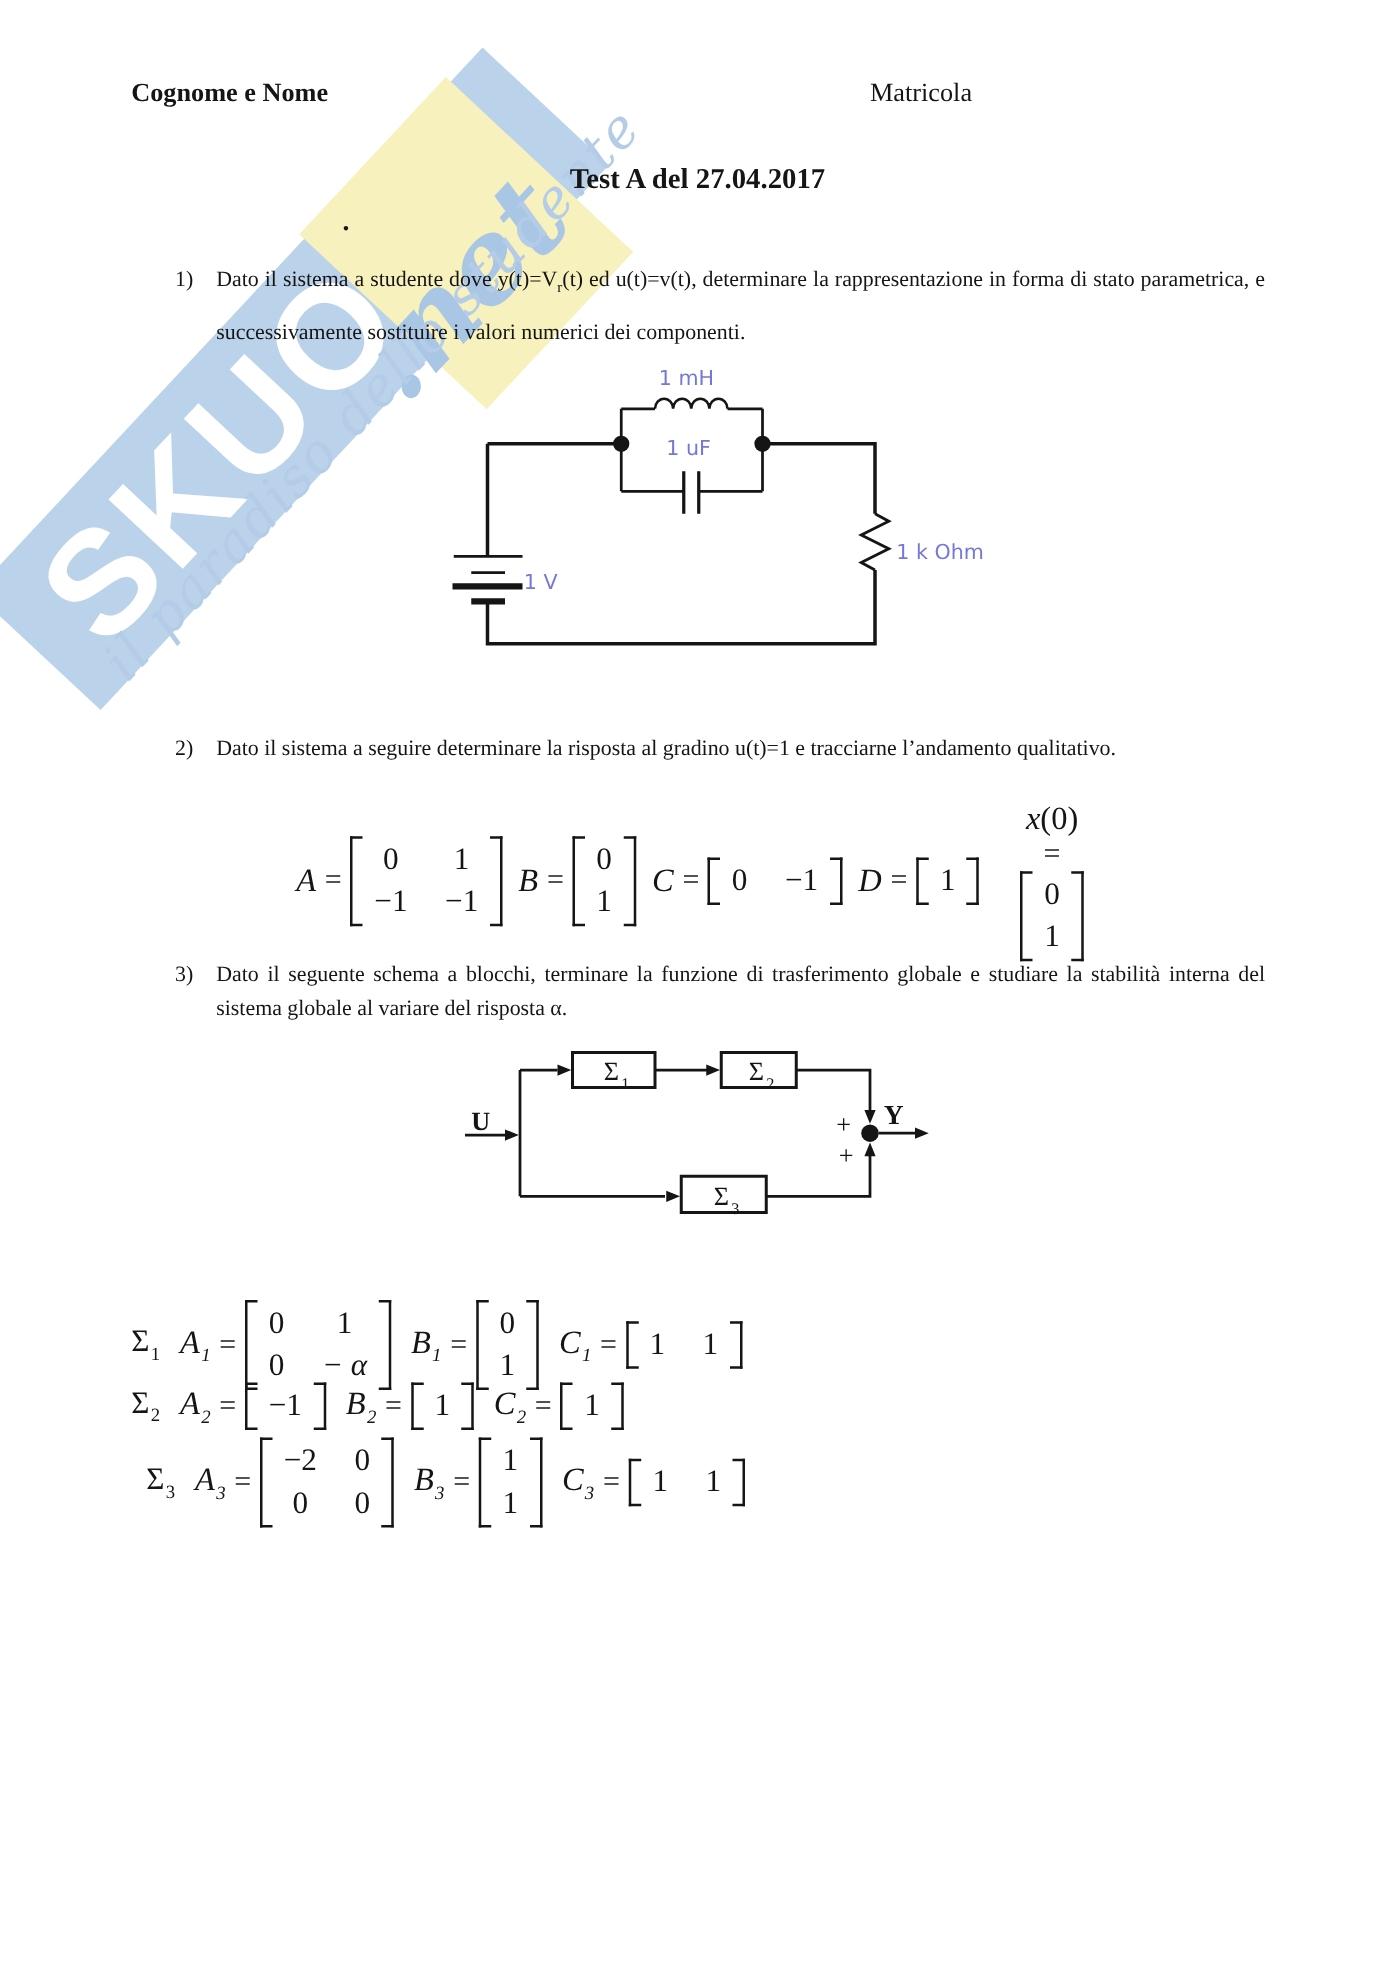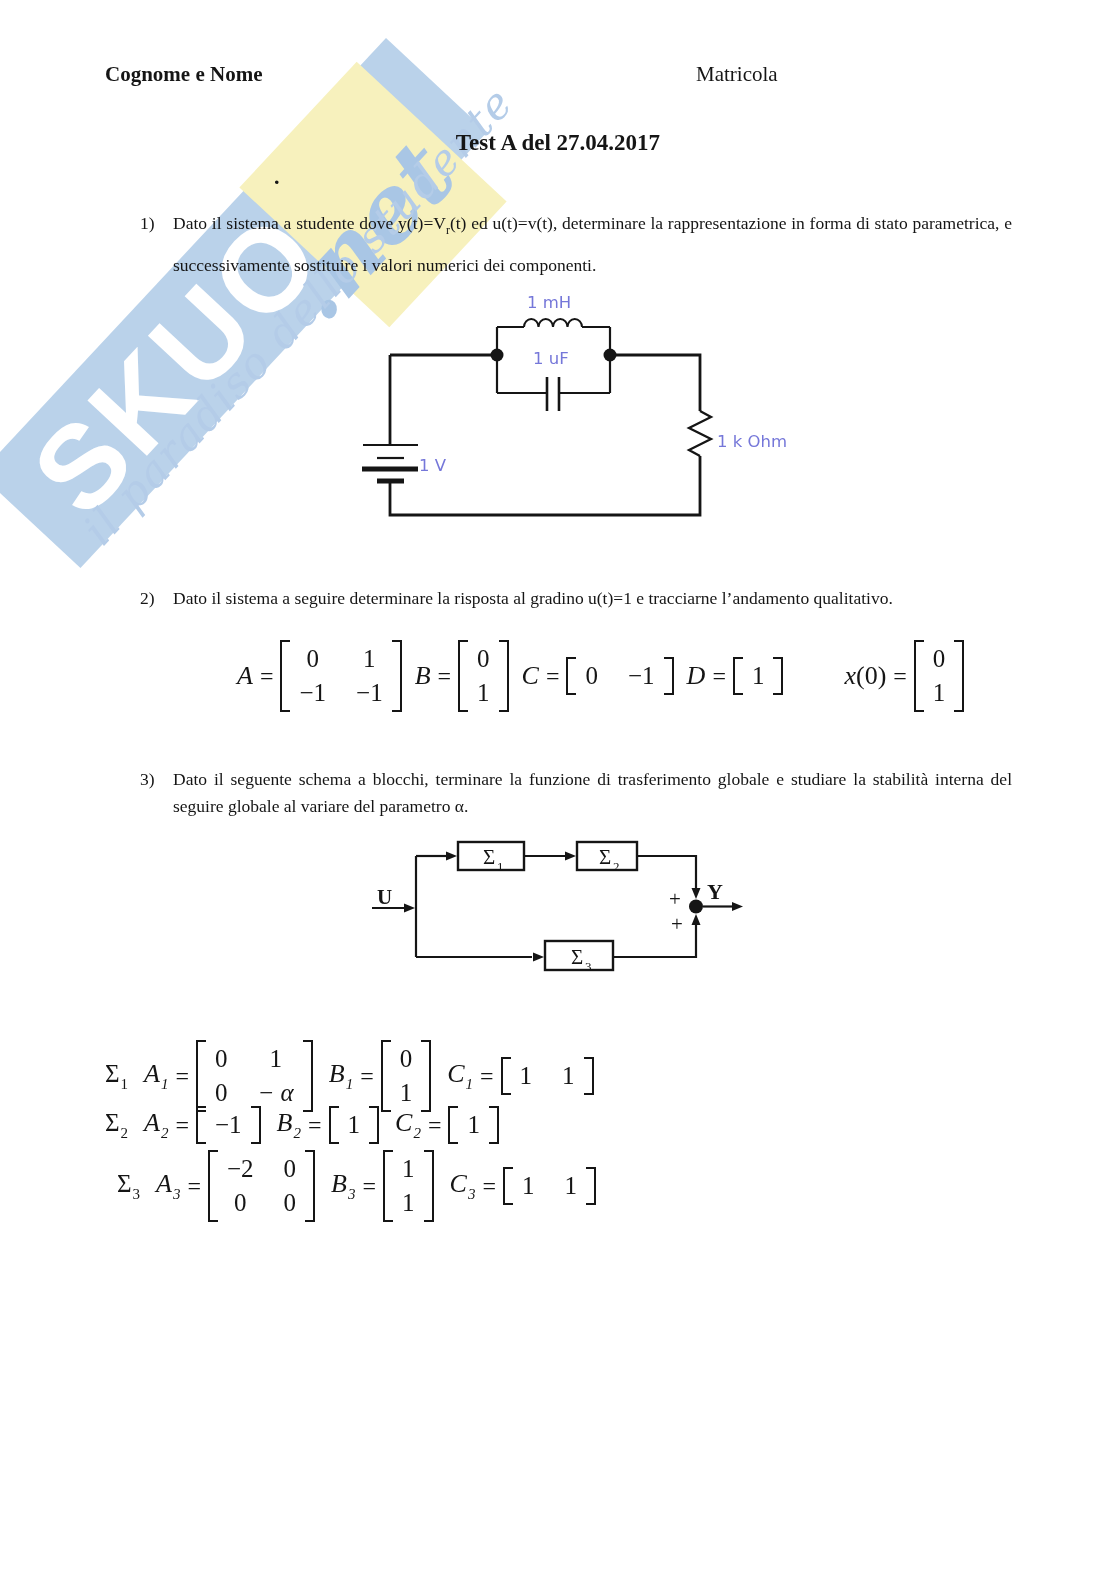--- a/index.html
+++ b/index.html
@@ -70,21 +70,21 @@
   .mtx { display:inline-flex; align-items:stretch; }
   .bk { width:8px; flex:0 0 8px; }
   .bk.l { border-left:2.2px solid #151515; border-top:2.2px solid #151515; border-bottom:2.2px solid #151515; }
   .bk.r { border-right:2.2px solid #151515; border-top:2.2px solid #151515; border-bottom:2.2px solid #151515; }
   .cells { display:grid; align-items:center; justify-items:center; font-size:25px; line-height:30px; padding:4px 9px; }
   .g22 { grid-template-columns:auto auto; column-gap:30px; row-gap:4px; }
   .g21 { grid-template-columns:auto; row-gap:4px; }
   .g12 { grid-template-columns:auto auto; column-gap:30px; }
   .g11 { grid-template-columns:auto; }
   .it { font-style:italic; }
-  .gap-big { margin-left:48px; }
+  .gap-big { margin-left:20px;flex-direction:column; }
 </style>
 </head>
 <body>
 
 <div class="page">
 
   <div class="wm">
     <div class="wm-band">
       <span>SKUOLA</span>
     </div>
@@ -195,21 +195,21 @@
             <span>0</span>
             <span>1</span>
           </span>
           <span class="bk r"></span>
         </span>
       </span>
     </div>
 
     <div class="q" id="q3">
       <span class="q-num">3)</span>
-      <span class="q-text">Dato il seguente schema a blocchi, terminare la funzione di trasferimento globale e studiare la stabilità  interna del seguire globale al variare del parametro α.</span>
+      <span class="q-text">Dato il seguente schema a blocchi, terminare la funzione di trasferimento globale e studiare la stabilità  interna del sistema globale al variare del risposta α.</span>
     </div>
 
     <svg id="block-svg" class="fig" width="400" height="155" viewBox="355 830 400 155">
       <g stroke="#151515" fill="none" stroke-width="2.2">
         <path d="M372 908 H406"></path>
         <path d="M416 856 V957"></path>
         <path d="M416 856 H446"></path>
         <path d="M524 856 H566"></path>
         <path d="M637 856 H696 V888"></path>
         <path d="M703 906.5 H732"></path>

